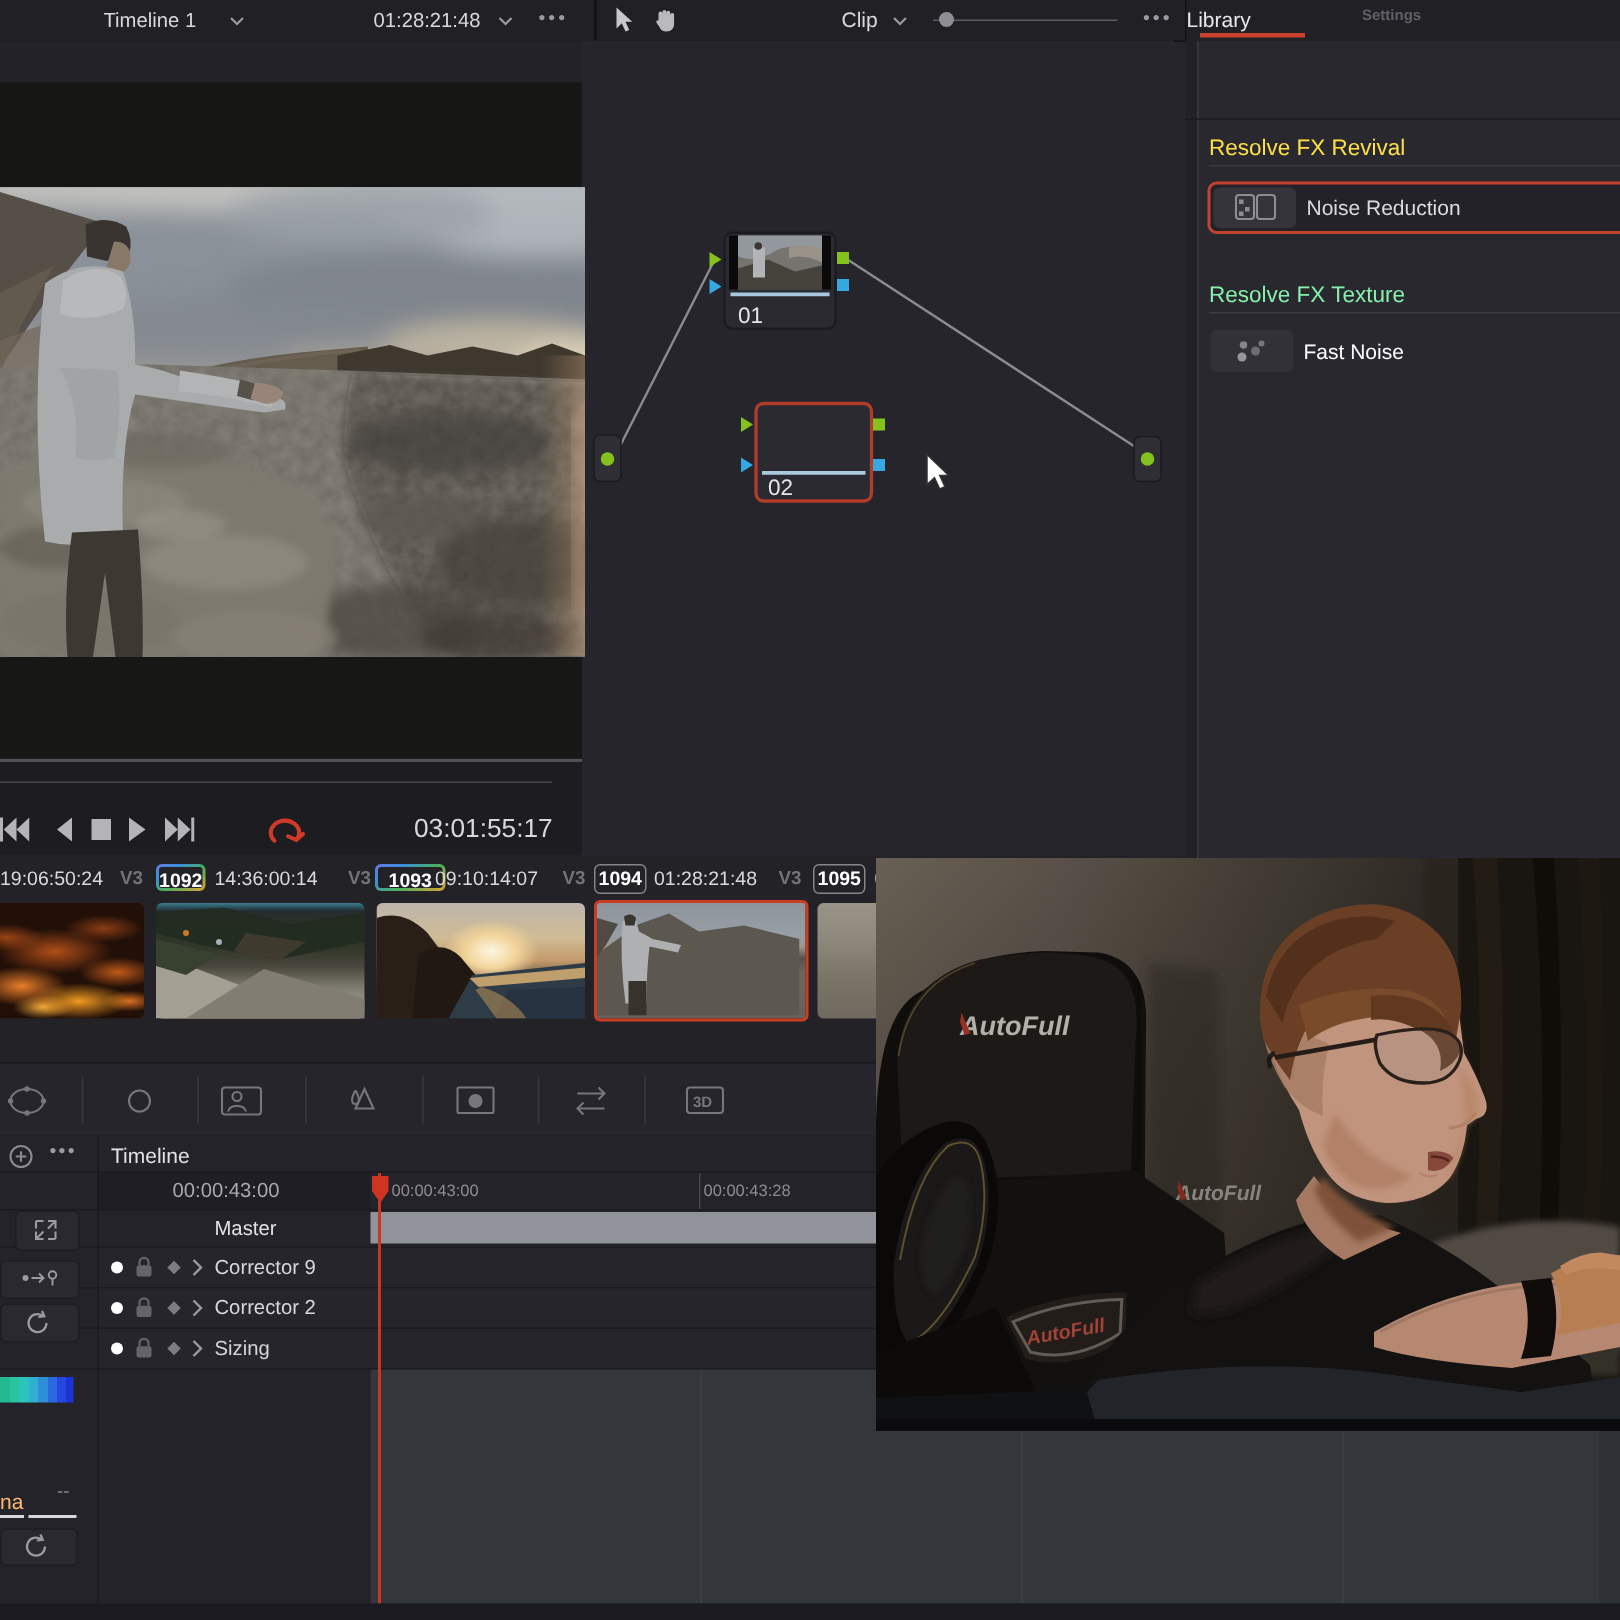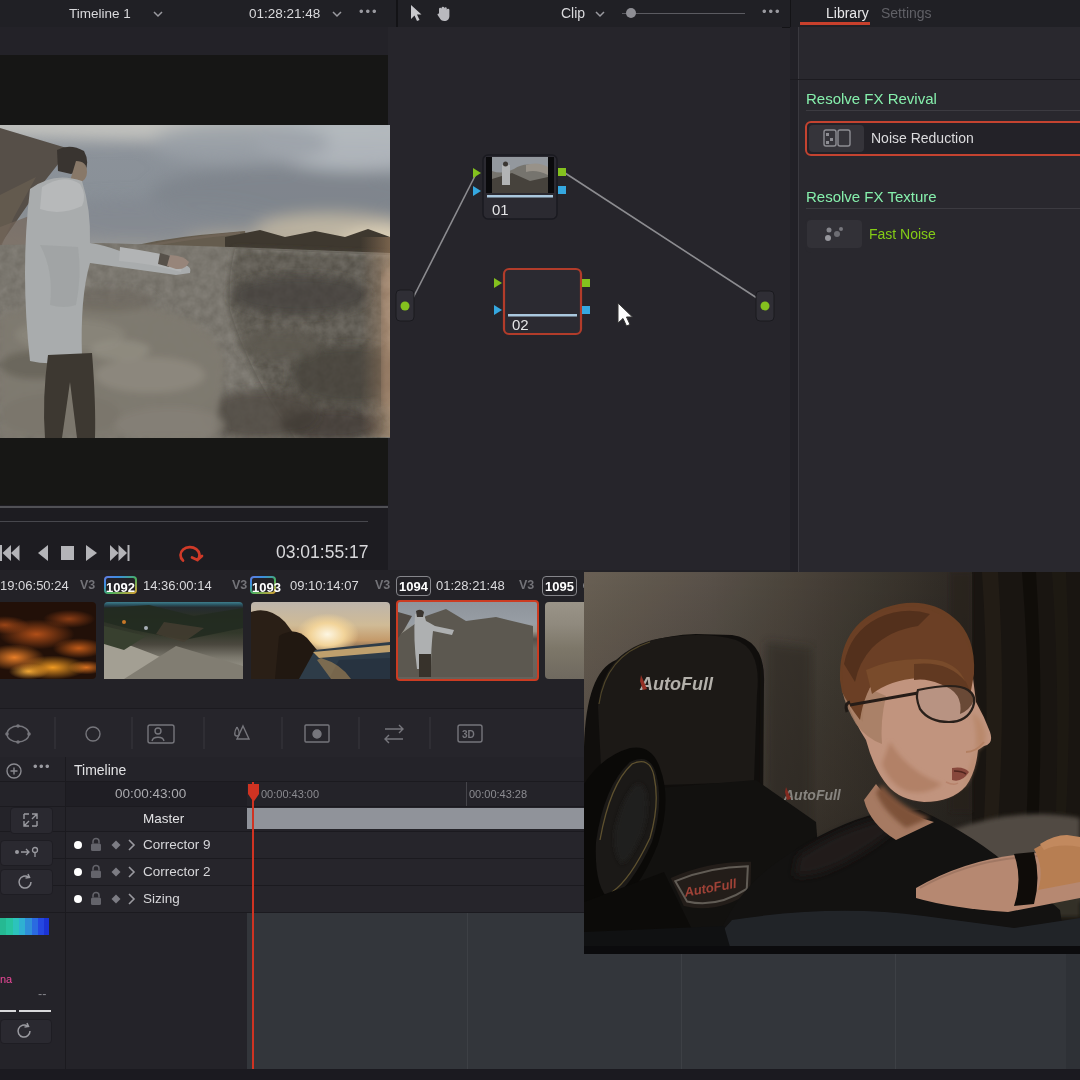--- a/index.html
+++ b/index.html
@@ -31,23 +31,23 @@
     <path d="M5 9 V5 a1.3 1.3 0 0 1 2.6 0 V4 a1.3 1.3 0 0 1 2.6 0 V4.5 a1.3 1.3 0 0 1 2.6 0 V6 a1.3 1.3 0 0 1 2.6 0 V12 c0 3-2 5-5 5 c-2.5 0-3.8-1-4.8-3 L3.6 11 c-.5-1 .8-2 1.4-1.2 Z" fill="#b9b9be"></path>
   </svg>
   <span class="abs tc" style="left:561px;top:5px;font-size:14px">Clip</span>
   <svg class="abs" style="left:594px;top:9px" width="12" height="10">
       <path d="M2 3 L6 7 L10 3" stroke="#9a9aa0" stroke-width="1.5" fill="none"></path>
     </svg>
   <div class="abs" style="left:622px;top:13px;width:123px;height:1px;background:#5b5b61"></div>
   <div class="abs" style="left:626px;top:8px;width:10px;height:10px;border-radius:50%;background:#8e8e94"></div>
   <span class="abs" style="left:762px;top:4px;font-size:13px;color:#9a9aa0;letter-spacing:2px">•••</span>
   <div class="abs" style="left:790px;top:0;width:1px;height:27px;background:#131316"></div>
-  <span class="abs tc" style="left:826px;top:5px;font-size:14px;color:#e8e8ea">Library</span>
+  <span class="abs tc" style="left:791px;top:5px;font-size:14px;color:#e8e8ea">Library</span>
   <div class="abs" style="left:800px;top:22px;width:70px;height:3px;background:#c8402c"></div>
-  <span class="abs" style="left:881px;top:5px;font-size:14px;color:#606066;font-weight:normal">Settings</span>
+  <span class="abs" style="left:908px;top:5px;font-size:10px;color:#606066;font-weight:bold">Settings</span>
 </div>
 
 <div class="abs" style="left:0;top:27px;width:394px;height:543px;background:#1d1c21">
   <div class="abs" style="left:0;top:0;width:394px;height:28px;background:#232228"></div>
   <div class="abs" style="left:0;top:28px;width:390px;height:70px;background:#161615"></div>
 
   <div class="abs" style="left:0;top:98px;width:390px;height:313px" id="video"></div>
   <div class="abs" style="left:0;top:411px;width:390px;height:67px;background:#171715"></div>
   <div class="abs" style="left:0;top:479px;width:390px;height:2px;background:#505055"></div>
 
@@ -115,21 +115,21 @@
 
     <path d="M230 276 L230 296 L235 291.5 L238.5 299 L242 297.5 L238.5 290 L244.5 290 Z" fill="#fdfdfd" stroke="#333" stroke-width="1"></path>
   </svg>
 </div>
 
 <div class="abs" style="left:790px;top:27px;width:290px;height:547px;background:#29282e">
   <div class="abs" style="left:0;top:0;width:8px;height:547px;background:#222127"></div>
   <div class="abs" style="left:8px;top:0;width:1px;height:547px;background:#3a393f"></div>
 
   <div class="abs" style="left:0;top:52px;width:290px;height:1px;background:#1c1b20"></div>
-  <span class="abs tc" style="left:16px;top:63px;font-size:15px;color:#86efac">Resolve FX Revival</span>
+  <span class="abs tc" style="left:16px;top:63px;font-size:15px;color:#fde047">Resolve FX Revival</span>
   <div class="abs" style="left:16px;top:83px;width:274px;height:1px;background:#3c3b41"></div>
 
   <div class="abs" style="left:15px;top:94px;width:280px;height:31px;background:#232228;border:2px solid #c44330;border-radius:6px">
     <div class="abs" style="left:2px;top:2px;width:55px;height:27px;background:#35343a;border-radius:4px">
       <svg width="55" height="27">
         <rect x="15" y="5" width="12" height="16" rx="2" fill="none" stroke="#8d8d93" stroke-width="1.4"></rect>
         <rect x="29" y="5" width="12" height="16" rx="2" fill="none" stroke="#8d8d93" stroke-width="1.4"></rect>
         <rect x="17" y="8" width="3" height="3" fill="#8d8d93"></rect>
         <rect x="21" y="13" width="3" height="3" fill="#8d8d93"></rect>
         <rect x="17" y="16" width="3" height="3" fill="#8d8d93"></rect>
@@ -142,34 +142,34 @@
 
   <div class="abs" style="left:15px;top:191px;width:280px;height:35px;background:#29282e;border-radius:6px">
     <div class="abs" style="left:2px;top:2px;width:55px;height:28px;background:#323137;border-radius:4px">
       <svg width="55" height="28">
         <circle cx="22" cy="10" r="2.5" fill="#85858b"></circle>
         <circle cx="30" cy="14" r="3" fill="#6d6d73"></circle>
         <circle cx="21" cy="18" r="3" fill="#96969c"></circle>
         <circle cx="34" cy="9" r="2" fill="#77777d"></circle>
       </svg>
     </div>
-    <span class="abs" style="left:64px;top:8px;font-size:14px;color:#84cc16">Fast Noise</span>
+    <span class="abs" style="left:64px;top:8px;font-size:14px;color:#ffffff">Fast Noise</span>
   </div>
 </div>
 
 <div class="abs" style="left:0;top:570px;width:790px;height:139px;background:#232227" id="clipstrip">
 
   <span class="abs tc" style="left:0;top:8px;font-size:13px">19:06:50:24</span>
   <span class="abs" style="left:80px;top:8px;font-size:12.5px;color:#737378;font-weight:bold">V3</span>
   <div class="abs" style="left:104px;top:6px;width:33px;height:18px;border-radius:4px;background:linear-gradient(150deg,#6a7ae0 0%,#3a8ee0 25%,#48b060 55%,#e0a030 100%);padding:0">
      <div class="abs" style="left:2px;top:2px;right:2px;bottom:2px;background:#232227;border-radius:2px;text-align:center"><span style="font-size:13px;color:#fff;font-weight:bold;line-height:14px">1092</span></div>
   </div>
   <span class="abs tc" style="left:143px;top:8px;font-size:13px">14:36:00:14</span>
   <span class="abs" style="left:232px;top:8px;font-size:12.5px;color:#737378;font-weight:bold">V3</span>
-  <div class="abs" style="left:250px;top:6px;width:26px;height:18px;border-radius:4px;background:linear-gradient(150deg,#6a7ae0 0%,#3a8ee0 25%,#48b060 55%,#e0a030 100%)">
+  <div class="abs" style="left:250px;top:6px;width:47px;height:18px;border-radius:4px;background:linear-gradient(150deg,#6a7ae0 0%,#3a8ee0 25%,#48b060 55%,#e0a030 100%)">
      <div class="abs" style="left:2px;top:2px;right:2px;bottom:2px;background:#232227;border-radius:2px;text-align:center"><span style="font-size:13px;color:#fff;font-weight:bold;line-height:14px">1093</span></div>
   </div>
   <span class="abs tc" style="left:290px;top:8px;font-size:13px">09:10:14:07</span>
   <span class="abs" style="left:375px;top:8px;font-size:12.5px;color:#737378;font-weight:bold">V3</span>
   <div class="abs" style="left:396px;top:6px;width:33px;height:18px;border-radius:4px;border:1.5px solid #85858a;text-align:center"><span style="font-size:13px;color:#fff;font-weight:bold;line-height:17px">1094</span></div>
   <span class="abs tc" style="left:436px;top:8px;font-size:13px">01:28:21:48</span>
   <span class="abs" style="left:519px;top:8px;font-size:12.5px;color:#737378;font-weight:bold">V3</span>
   <div class="abs" style="left:542px;top:6px;width:33px;height:18px;border-radius:4px;border:1.5px solid #85858a;text-align:center"><span style="font-size:13px;color:#fff;font-weight:bold;line-height:17px">1095</span></div>
   <span class="abs tc" style="left:583px;top:8px;font-size:13px">0</span>
 
@@ -289,21 +289,21 @@
       <circle cx="21" cy="4" r="2.5" fill="none" stroke="#9a9aa0" stroke-width="1.3"></circle>
       <path d="M21 6.5 V11" stroke="#9a9aa0" stroke-width="1.3"></path>
     </svg>
   <div class="abs" style="left:0;top:112px;width:51px;height:24px;background:#2a2930;border:1px solid #1e1d23;border-radius:4px"></div>
   <svg class="abs" style="left:17px;top:116px" width="18" height="17">
       <path d="M14 9 a6 6 0 1 1 -2.5-4.8 M11 1 l1.5 3.5 L8.5 5" stroke="#9a9aa0" stroke-width="1.5" fill="none"></path>
     </svg>
 
   <div class="abs" style="left:0;top:161px;width:49px;height:17px;background:linear-gradient(90deg,#25b992 0%,#25b992 13%,#28c4a0 13%,#28c4a0 26%,#2cc3bc 26%,#2cc3bc 39%,#2fb0d2 39%,#2fb0d2 52%,#2f8ed8 52%,#2f8ed8 65%,#2a6ae0 65%,#2a6ae0 78%,#2447e0 78%,#2447e0 90%,#1b33d4 90%,#1b33d4 100%)"></div>
 
-  <span class="abs" style="left:0;top:216px;font-size:11px;color:#ec4899">na</span>
+  <span class="abs" style="left:0;top:236px;font-size:14px;color:#fdba74">na</span>
   <span class="abs" style="left:38px;top:230px;font-size:12.5px;color:#85858a">--</span>
   <div class="abs" style="left:0;top:253px;width:16px;height:2px;background:#d8d8da"></div>
   <div class="abs" style="left:19px;top:253px;width:32px;height:2px;background:#d8d8da"></div>
   <div class="abs" style="left:0;top:262px;width:50px;height:23px;background:#2a2930;border:1px solid #1e1d23;border-radius:4px"></div>
   <svg class="abs" style="left:16px;top:265px" width="18" height="17">
       <path d="M14 9 a6 6 0 1 1 -2.5-4.8 M11 1 l1.5 3.5 L8.5 5" stroke="#9a9aa0" stroke-width="1.5" fill="none"></path>
     </svg>
 
   <div class="abs" style="left:0;top:312px;width:1080px;height:11px;background:#1b1a20"></div>
 </div>

